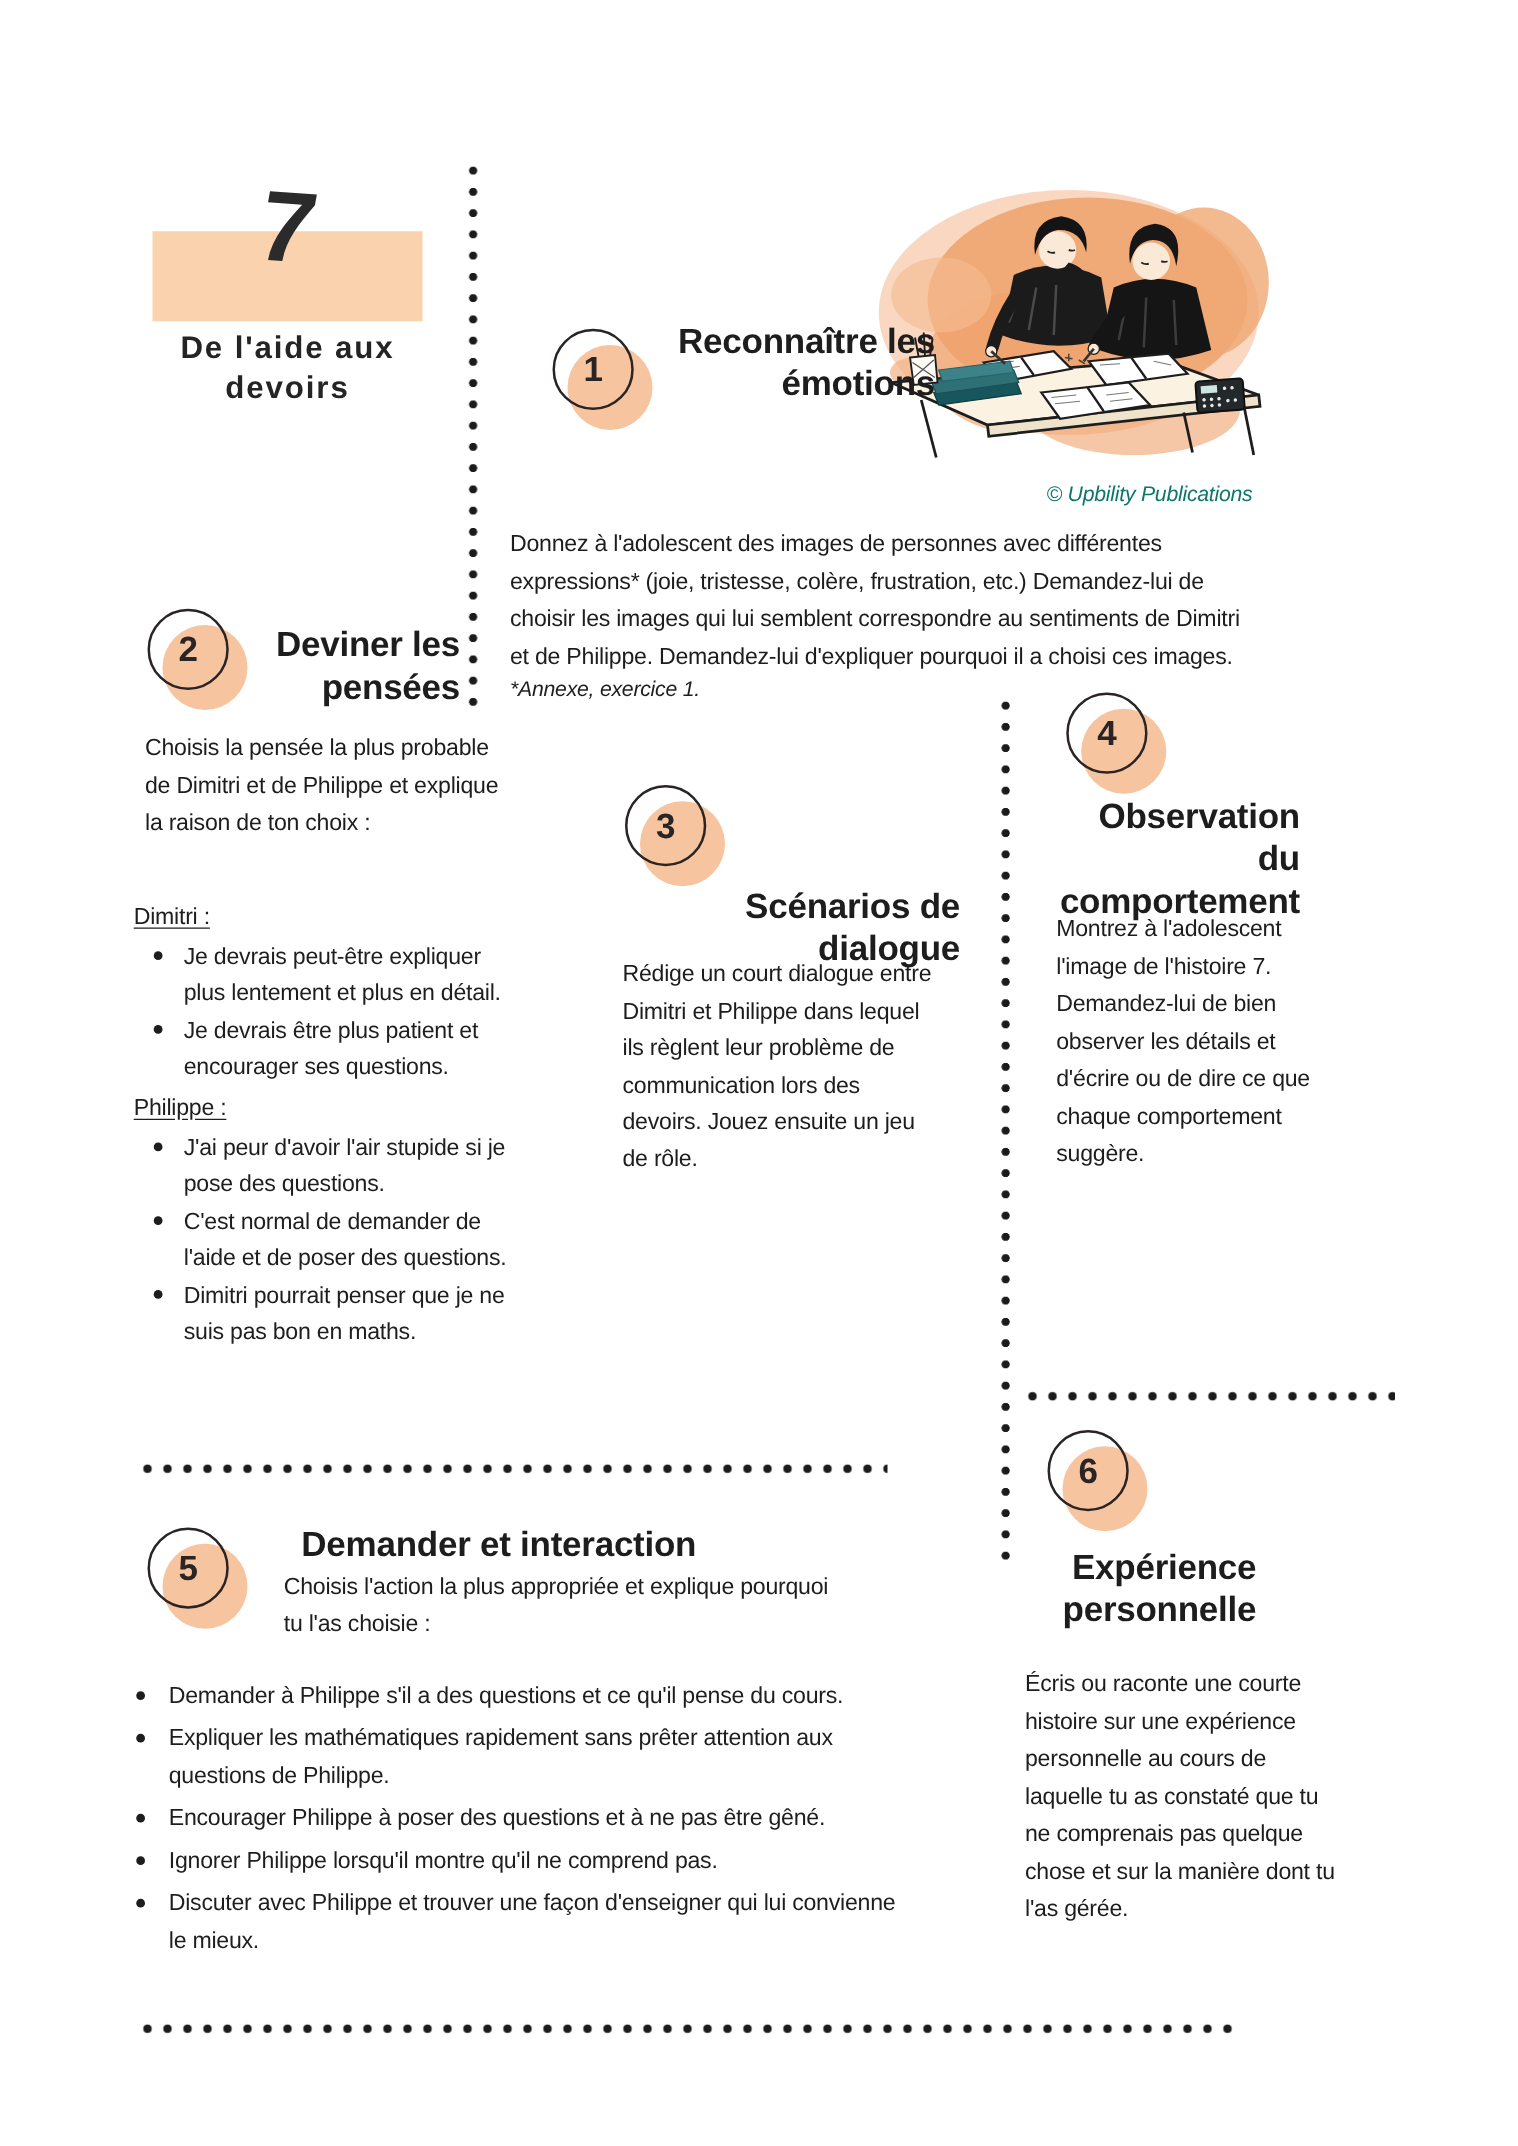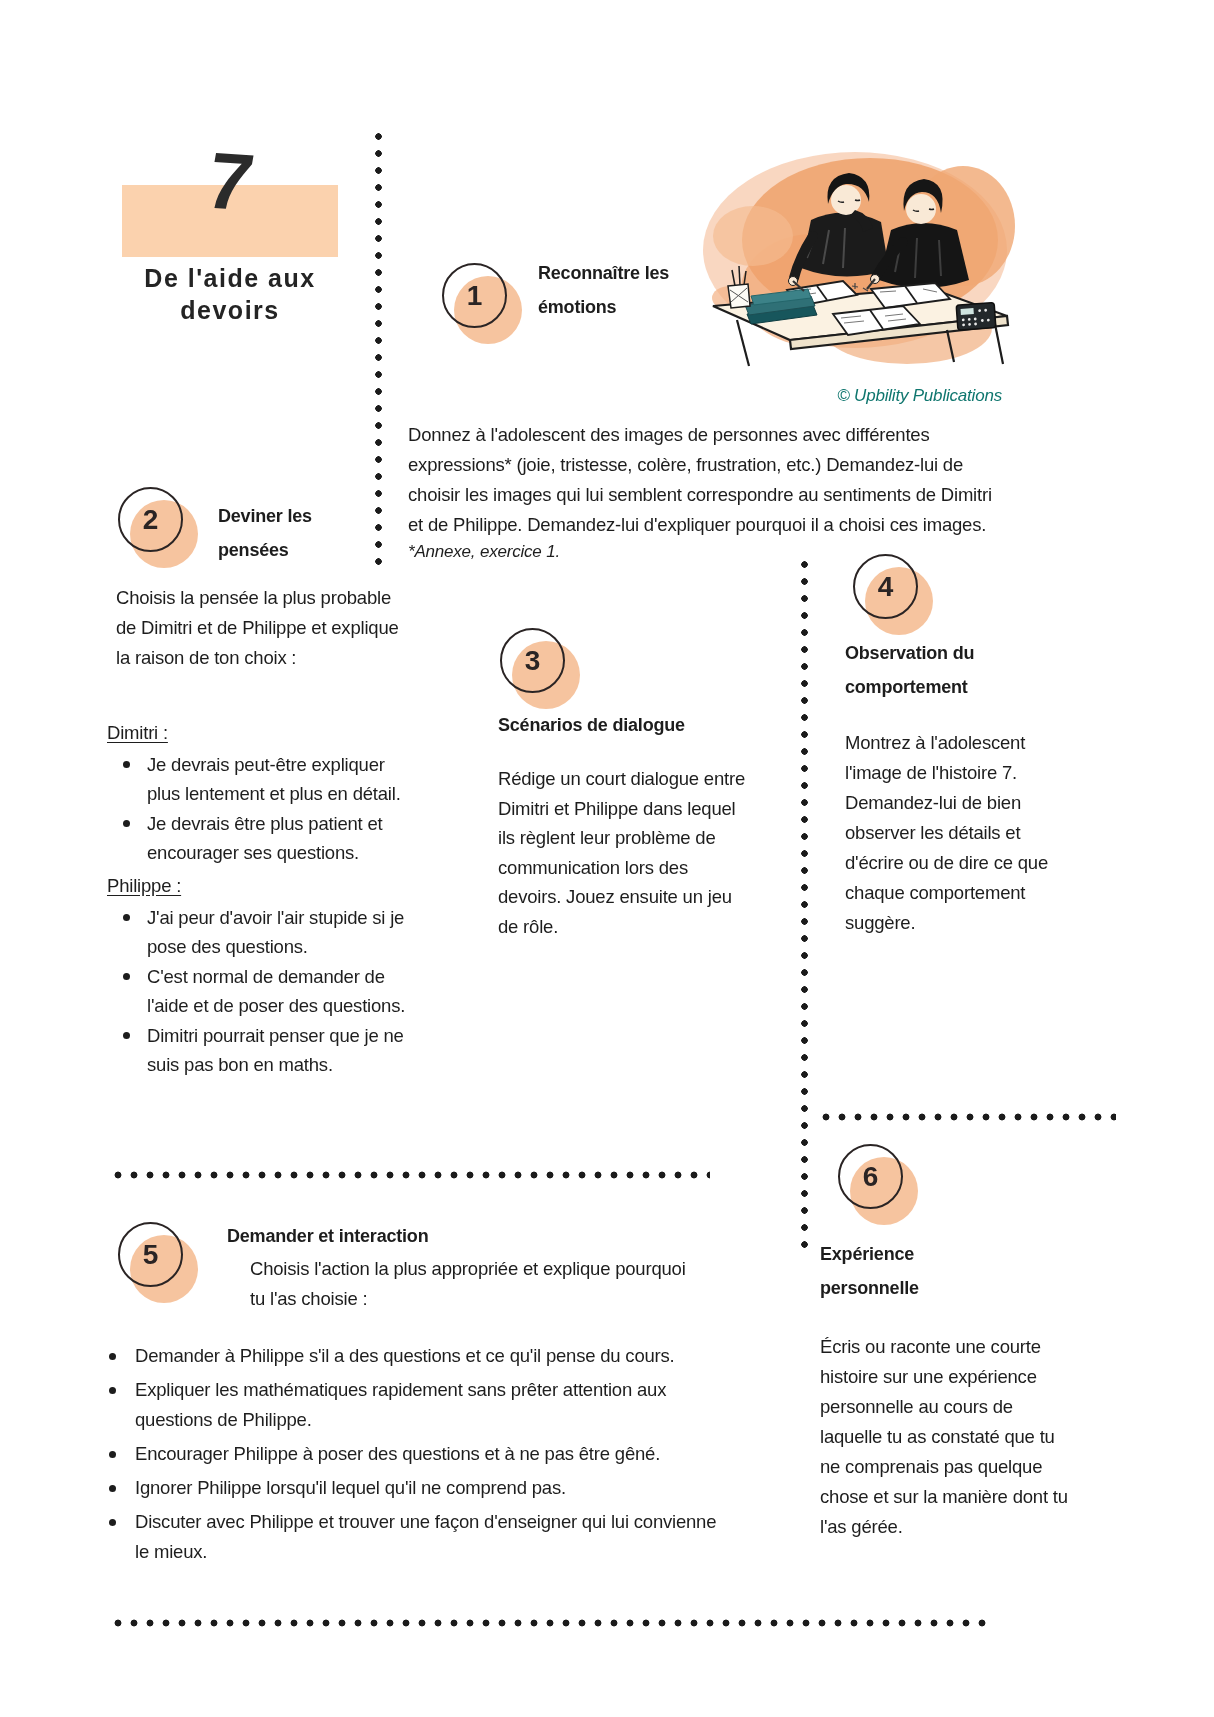--- a/index.html
+++ b/index.html
@@ -42,37 +42,37 @@
     border-radius:50%;display:flex;align-items:center;justify-content:center;
     font-size:28px;font-weight:700;color:#2a2424;}
   .c1{left:442px;top:263px;}
   .c2{left:118px;top:487px;}
   .c3{left:500px;top:628px;}
   .c4{left:853px;top:554px;}
   .c5{left:118px;top:1222px;}
   .c6{left:838px;top:1144px;}
 
   
-  .sec-title{font-size:18px;font-weight:700;line-height:34px;letter-spacing:-0.2px;color:#1d1d1d;margin:0;}
+  .sec-title{font-size:28px;font-weight:700;line-height:34px;letter-spacing:-0.2px;color:#1d1d1d;margin:0;text-align:right;}
   .t1{left:538px;top:256px;width:210px;}
   .t2{left:218px;top:499px;width:150px;}
   .t3{left:498px;top:708px;width:270px;}
   .t4{left:845px;top:636px;width:195px;}
   .t5{left:227px;top:1219px;width:330px;}
   .t6{left:820px;top:1237px;width:185px;}
 
   
   .body{font-size:18.5px;line-height:30px;letter-spacing:-0.2px;margin:0;color:#1d1d1d;}
   .b1{left:408px;top:420px;width:600px;}
   .note{font-size:17px;font-style:italic;margin:2px 0 0 0;letter-spacing:-0.2px;}
   .intro2{left:116px;top:583px;width:300px;}
   .b3{left:498px;top:764px;width:256px;line-height:29.5px;}
   .b4{left:845px;top:728px;width:228px;}
   .b6{left:820px;top:1332px;width:255px;}
-  .intro5{left:227px;top:1254px;width:450px;margin-left:23px;}
+  .intro5{left:227px;top:1254px;width:450px;}
 
   
   .thoughts{left:107px;top:714px;width:350px;font-size:18.5px;line-height:29px;letter-spacing:-0.2px;}
   .group-label{text-decoration:underline;text-underline-offset:3px;margin:4px 0 3px 0;}
   .thoughts ul,.actions ul{list-style:none;margin:0;padding:0;}
   .thoughts li{position:relative;padding-left:40px;width:272px;margin:1px 0;}
   .thoughts li::before,.actions li::before{content:"";position:absolute;width:7px;height:7px;
     border-radius:50%;background:#1d1d1d;top:11px;}
   .thoughts li::before{left:16px;}
 
@@ -231,21 +231,21 @@
   <div class="blob"></div>
   <div class="ring">5</div>
 </div>
 <h2 class="abs sec-title t5">Demander et interaction</h2>
 <p class="abs body intro5">Choisis l'action la plus appropriée et explique pourquoi tu l'as choisie :</p>
 <div class="abs actions">
   <ul>
       <li><span>Demander à Philippe s'il a des questions et ce qu'il pense du cours.</span></li>
       <li><span>Expliquer les mathématiques rapidement sans prêter attention aux questions de Philippe.</span></li>
       <li><span>Encourager Philippe à poser des questions et à ne pas être gêné.</span></li>
-      <li><span>Ignorer Philippe lorsqu'il lequel qu'il ne comprend pas.</span></li>
+      <li><span>Ignorer Philippe lorsqu'il montre qu'il ne comprend pas.</span></li>
       <li><span>Discuter avec Philippe et trouver une façon d'enseigner qui lui convienne le mieux.</span></li>
     </ul>
 </div>
 
 <div class="abs numcircle c6">
   <div class="blob"></div>
   <div class="ring">6</div>
 </div>
 <h2 class="abs sec-title t6">Expérience personnelle</h2>
 <p class="abs body b6">Écris ou raconte une courte histoire sur une expérience personnelle au cours de laquelle tu as constaté que tu ne comprenais pas quelque chose et sur la manière dont tu l'as gérée.</p>

